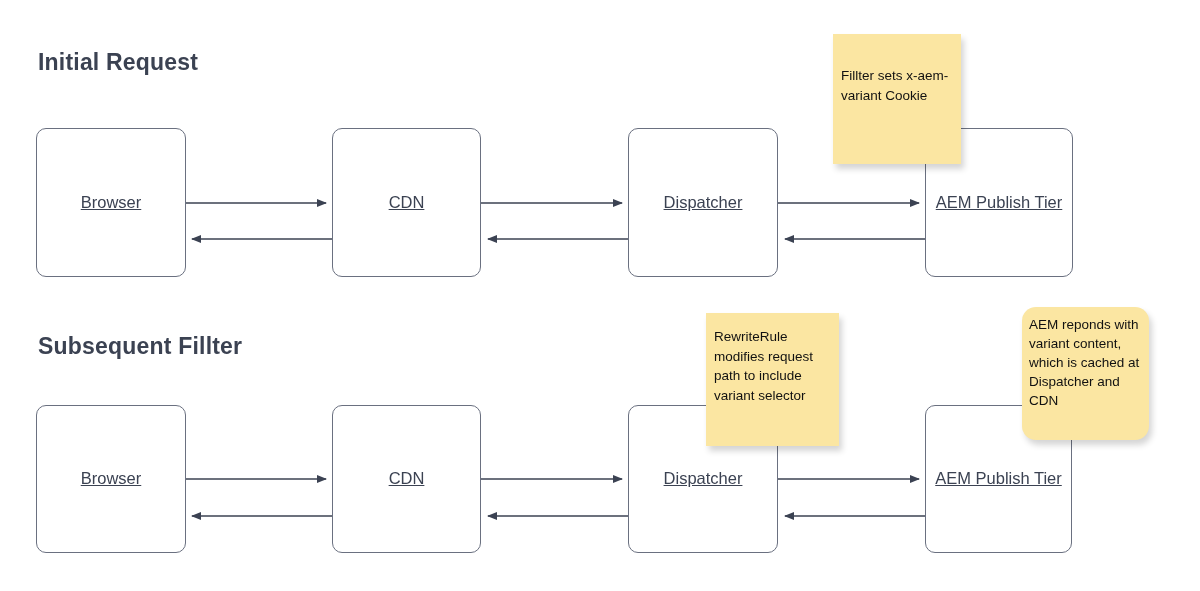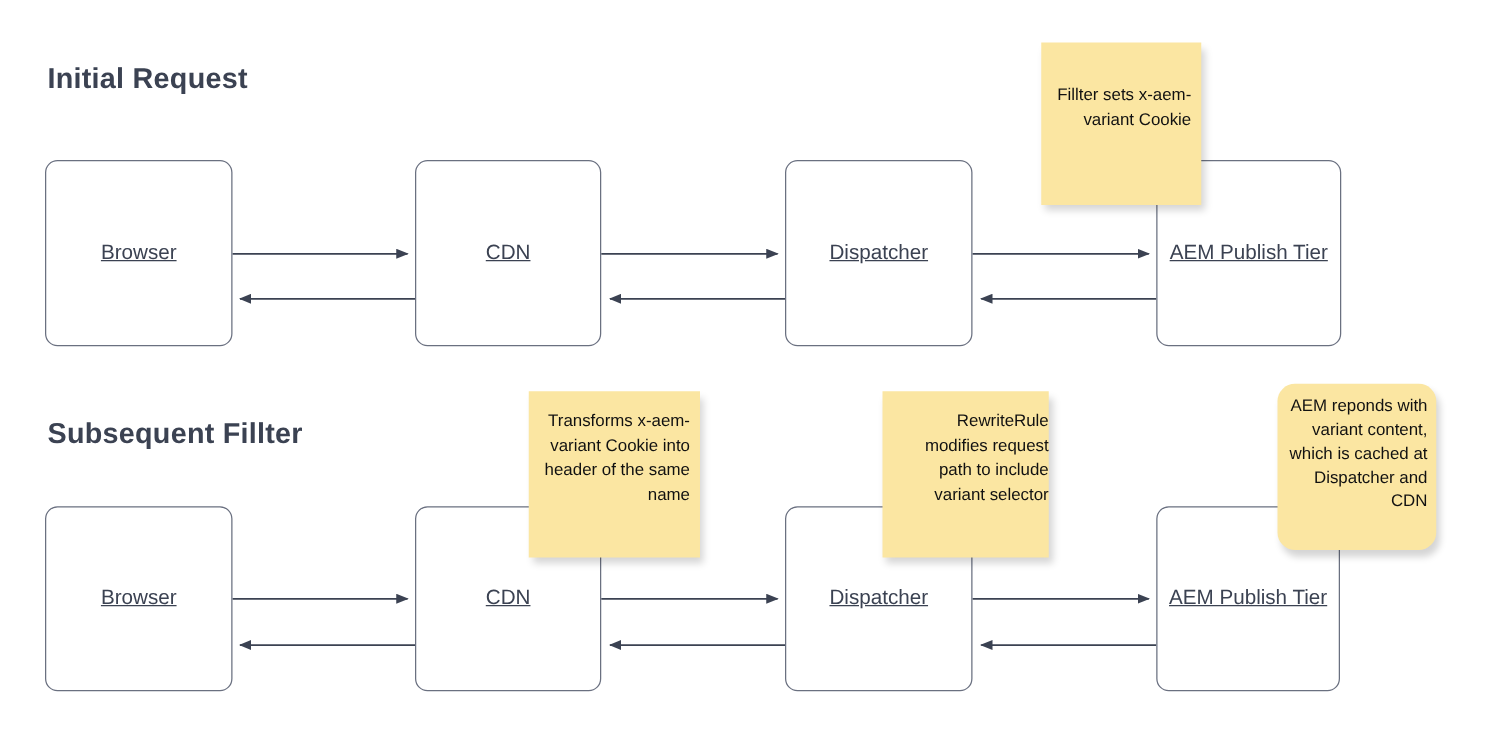--- a/index.html
+++ b/index.html
@@ -55,21 +55,21 @@
     padding: 0 6px;
     text-decoration: underline;
   }
 
   .sticky {
     position: absolute;
     box-sizing: border-box;
     background: #fbe6a2;
     color: #111111;
     font-family: "Liberation Sans", sans-serif;
-    text-align: right;
+    text-align: left;
     display: flex;
     align-items: flex-start;
     justify-content: center;
     z-index: 6;
     box-shadow: 3px 5px 6px rgba(0,0,0,0.17);
   }
   .sticky-text {
     display: block;
     width: 100%;
   }
@@ -147,23 +147,20 @@
   </div>
 
   <div class="node" style="left:628px; top:405px; width:150px; height:148px;">
     <span class="node-label">Dispatcher</span>
   </div>
 
   <div class="node" style="left:925px; top:405px; width:147px; height:148px;">
     <span class="node-label">AEM Publish Tier</span>
   </div>
 
-  <div class="sticky" style="left:423px; top:313px; width:137px; height:133px; padding:14px 8px 8px 8px; font-size:13.5px; line-height:1.45;">
-    <span class="sticky-text">Transforms x-aem-variant Cookie into header of the same name</span>
-  </div>
 
   <div class="sticky" style="left:706px; top:313px; width:133px; height:133px; padding:14px 0 8px 8px; font-size:13.5px; line-height:1.45;">
     <span class="sticky-text">RewriteRule modifies request path to include variant selector</span>
   </div>
 
   <div class="sticky" style="left:1022px; top:307px; width:127px; height:133px; padding:9px 7px 7px 7px; font-size:13.5px; line-height:1.4;border-radius:14px;">
     <span class="sticky-text">AEM reponds with variant content, which is cached at Dispatcher and CDN</span>
   </div>
 
 </div>

